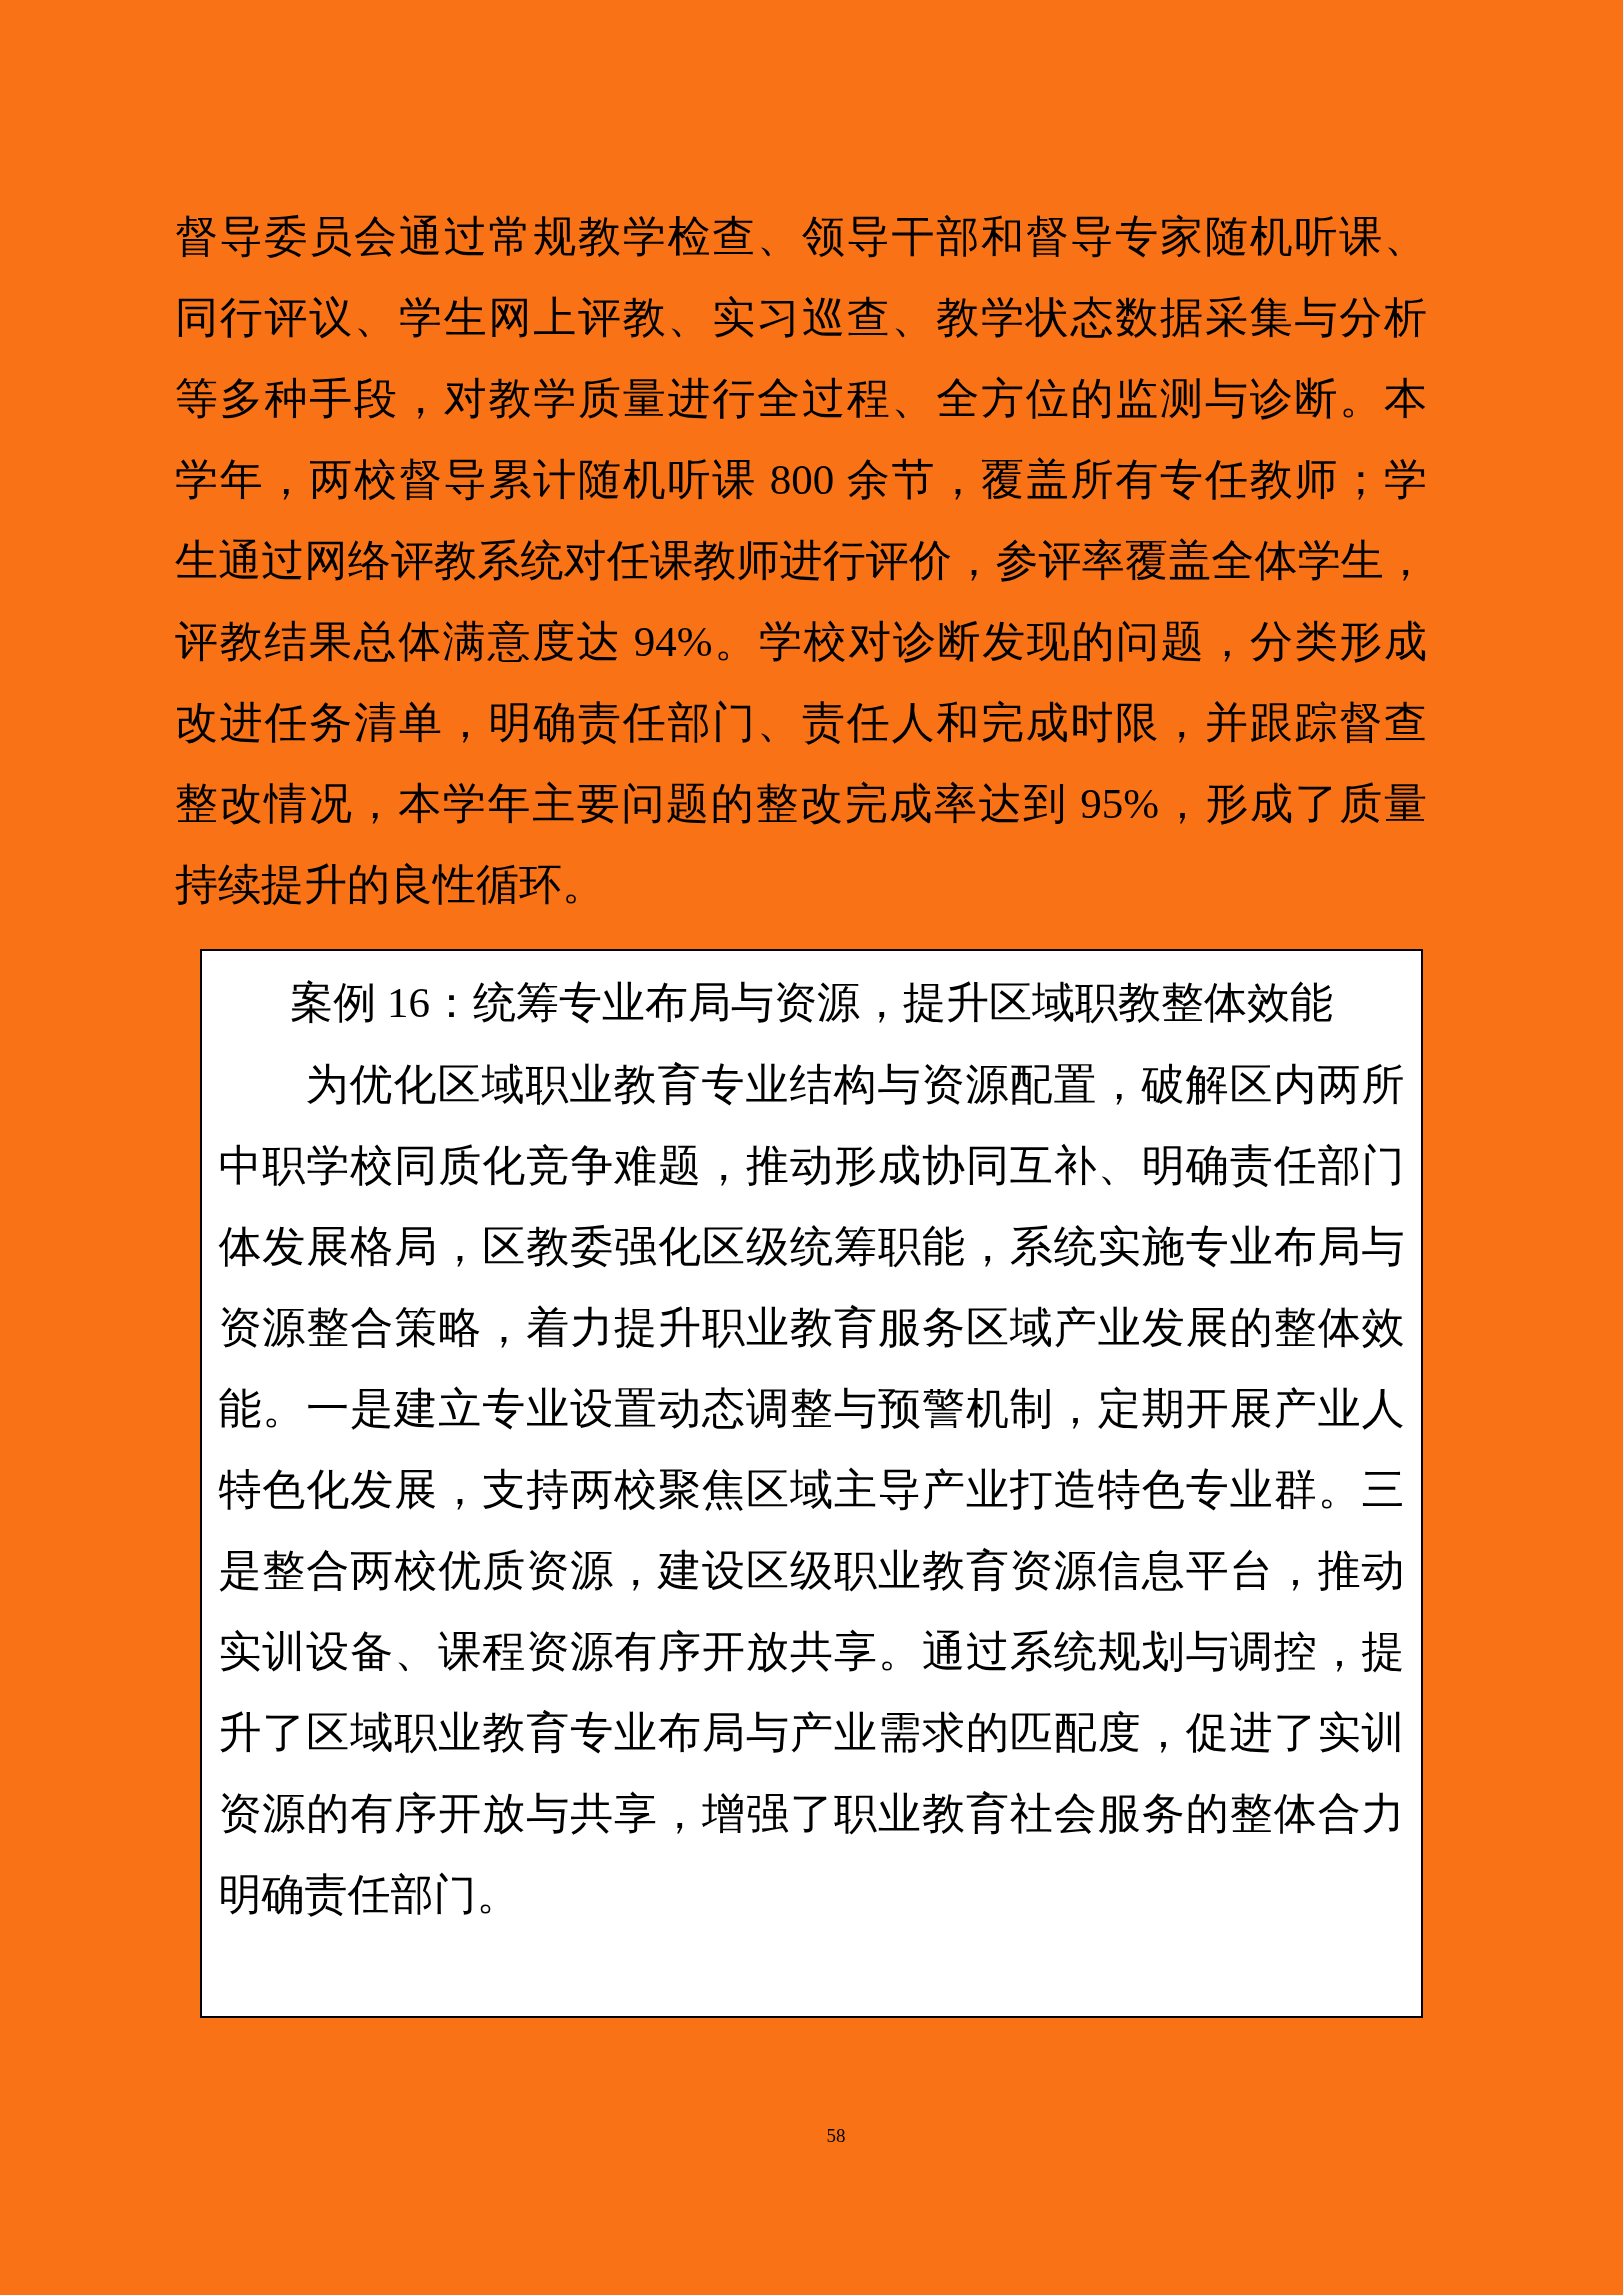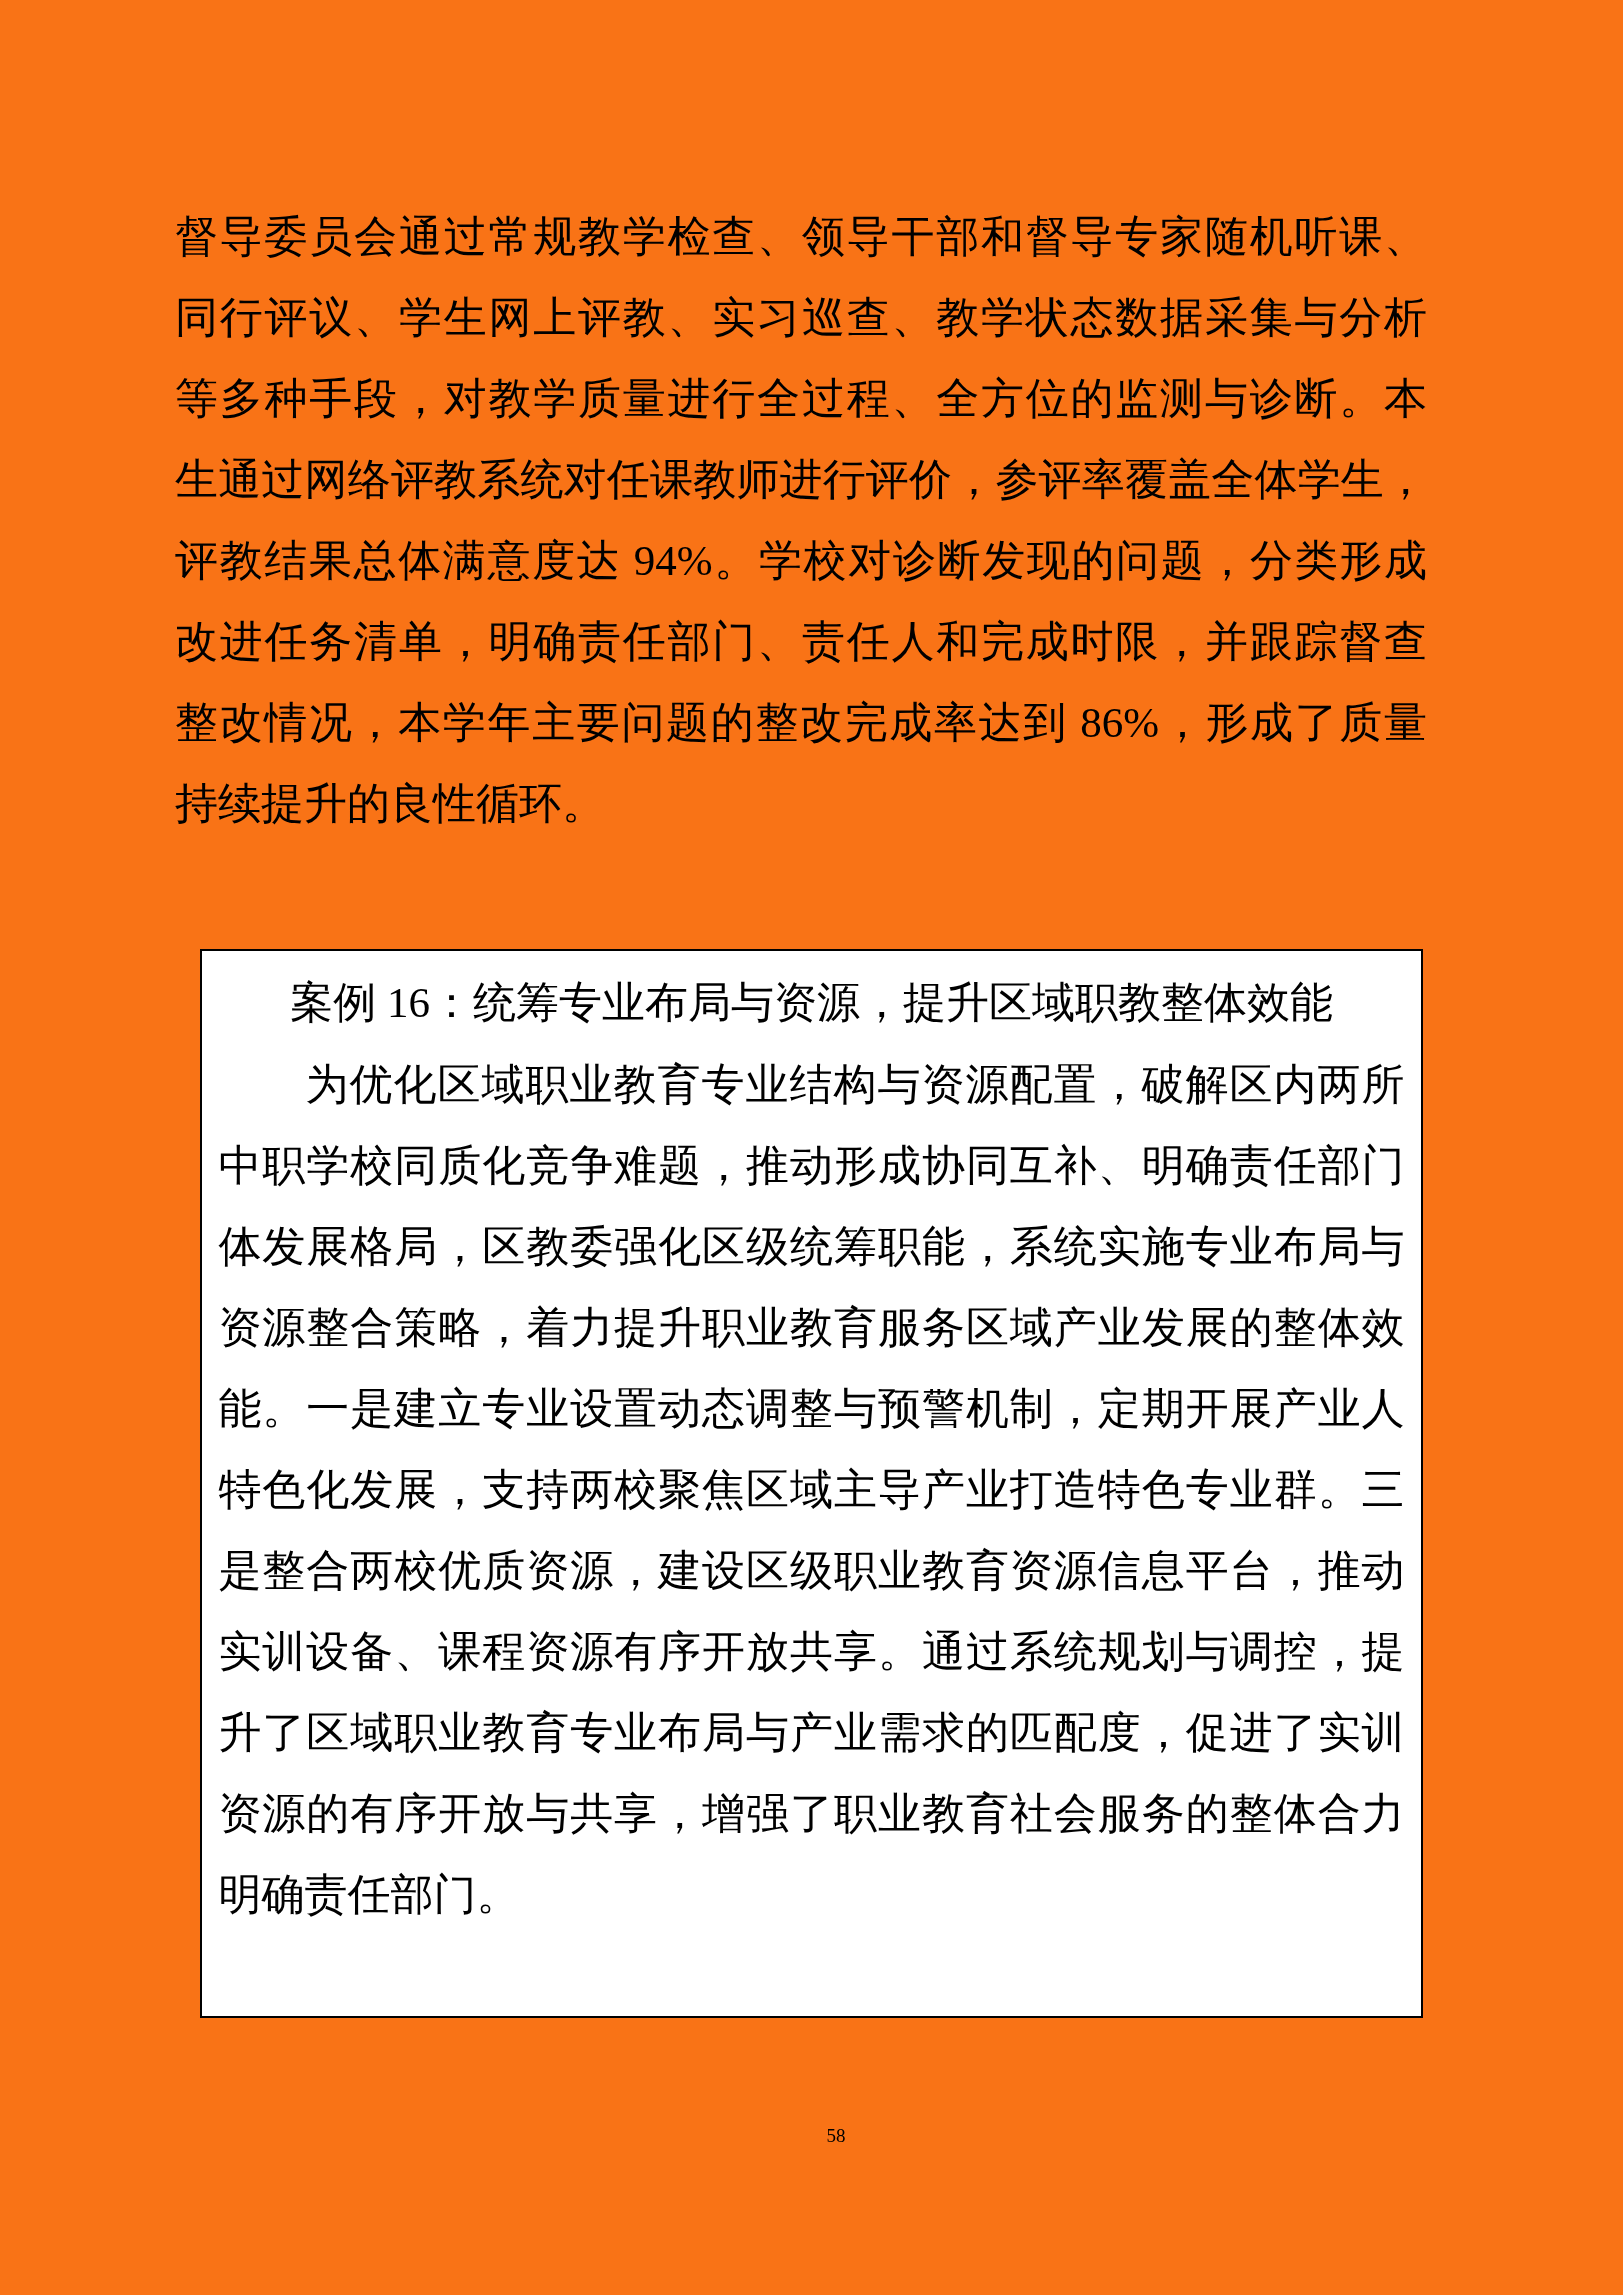--- a/index.html
+++ b/index.html
@@ -73,24 +73,25 @@
 </style>
 </head>
 <body>
 
 <div class="page">
 
   <div class="main-paragraph">
     <div class="tline">督导委员会通过常规教学检查、领导干部和督导专家随机听课、</div>
     <div class="tline">同行评议、学生网上评教、实习巡查、教学状态数据采集与分析</div>
     <div class="tline">等多种手段，对教学质量进行全过程、全方位的监测与诊断。本</div>
+    <div class="tline">学年，两校督导累计随机听课 800 余节，覆盖所有专任教师；学</div>
     <div class="tline">生通过网络评教系统对任课教师进行评价，参评率覆盖全体学生，</div>
     <div class="tline">评教结果总体满意度达 94%。学校对诊断发现的问题，分类形成</div>
     <div class="tline">改进任务清单，明确责任部门、责任人和完成时限，并跟踪督查</div>
-    <div class="tline">整改情况，本学年主要问题的整改完成率达到 86%，形成了质量</div>
+    <div class="tline">整改情况，本学年主要问题的整改完成率达到 95%，形成了质量</div>
     <div class="tline lastline">持续提升的良性循环。</div>
   </div>
 
   <div class="case-box">
     <div class="case-title">案例 16：统筹专业布局与资源，提升区域职教整体效能</div>
     <div class="tline firstline">为优化区域职业教育专业结构与资源配置，破解区内两所</div>
     <div class="tline">中职学校同质化竞争难题，推动形成协同互补、明确责任部门</div>
     <div class="tline">体发展格局，区教委强化区级统筹职能，系统实施专业布局与</div>
     <div class="tline">资源整合策略，着力提升职业教育服务区域产业发展的整体效</div>
     <div class="tline">能。一是建立专业设置动态调整与预警机制，定期开展产业人</div>

